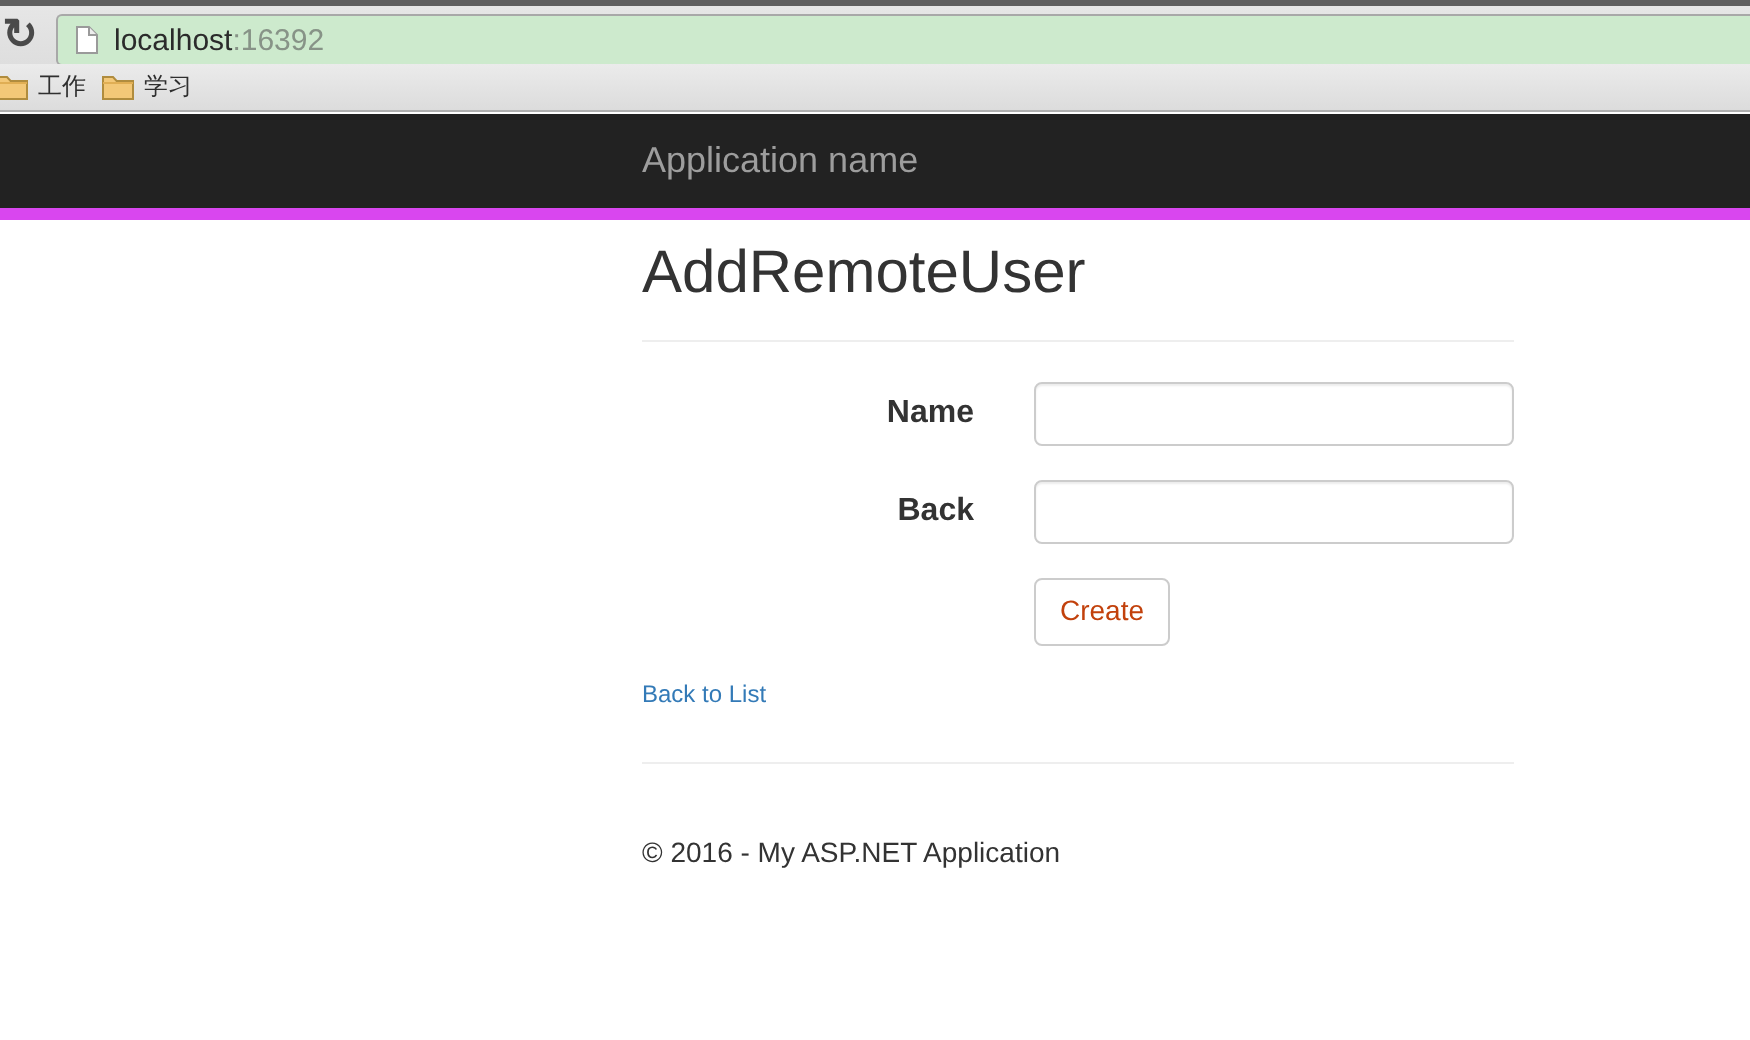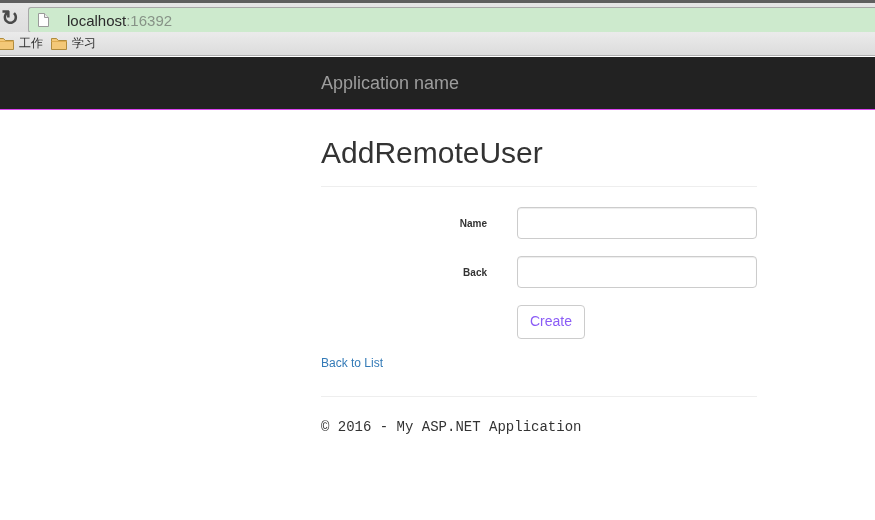--- a/index.html
+++ b/index.html
@@ -28,82 +28,82 @@
   }
   .address-bar {
     position: absolute; left: 28px; top: 4px; right: 0; height: 26px;
     background: #cdeacd;
     border: 1px solid #a8a8a8; border-right: none;
     border-radius: 3px 0 0 3px;
     display: flex; align-items: center;
     padding-left: 8px;
   }
   .address-bar svg { flex: 0 0 auto; }
-  .url-text { margin-left: 17px; font-size: 15px; color: #2b2b2b; white-space: nowrap; }
+  .url-text { margin-left: 7px; font-size: 15px; color: #2b2b2b; white-space: nowrap; }
   .url-port { color: #879387; }
 
   .bookmarks-bar {
     position: absolute; top: 32px; left: 0; width: 875px; height: 24px;
     background: linear-gradient(#ebebeb, #dcdcdc);
     border-bottom: 1px solid #b0b0b0;
     display: flex; align-items: center;
   }
   .bookmark-item {
     display: flex; align-items: center; gap: 5px;
     padding: 0 6px 0 2px; height: 20px; cursor: pointer;
     font-size: 12px; color: #2f2f2f;
   }
   .bookmark-item:first-child { margin-left: -4px; }
 
   
   .navbar {
     position: absolute; top: 57px; left: 0; width: 875px; height: 53px;
-    background: #222222; border-bottom: 1px solid #d946ef;
+    background: #222222; border-bottom: 6px solid #d946ef;
     display: flex; align-items: center;
   }
   .navbar-brand {
     margin-left: 321px; color: #9d9d9d; font-size: 18px;
     text-decoration: none; cursor: pointer;
   }
 
   
   .main {
-    position: absolute; top: 116px; left: 0; width: 757px;
+    position: absolute; top: 100px; left: 0; width: 757px;
     padding-left: 321px; color: #333333;
   }
   h2.page-title { font-size: 30px; font-weight: 500; margin-top: 20px; line-height: 33px; }
   h4.page-subtitle { font-size: 18px; font-weight: 500; margin-top: 10px; line-height: 20px; }
   hr { border: none; border-top: 1px solid #eeeeee; }
   .hr-top { margin: 17px 0 20px 0; }
   .form-row { display: flex; align-items: center; margin-bottom: 17px; }
   .form-label {
     flex: 0 0 196px; padding-right: 30px; text-align: right;
-    font-size: 10px; font-weight: bold; color: #333;
+    font-size: 16px; font-weight: bold; color: #333;
   }
   .form-input {
     width: 280px; height: 32px; padding: 6px 12px;
     font-size: 14px; font-family: "Liberation Sans", sans-serif;
     color: #555; background: #fff;
     border: 1px solid #cccccc; border-radius: 4px;
     box-shadow: inset 0 1px 1px rgba(0,0,0,0.075);
     outline: none;
   }
   .btn-row { margin-left: 196px; margin-bottom: 0; }
   .btn-default {
     font-size: 14px; font-family: "Liberation Sans", sans-serif;
-    color: #8b5cf6; background: #ffffff;
+    color: #c2410c; background: #ffffff;
     border: 1px solid #cccccc; border-radius: 4px;
     padding: 6px 12px; line-height: 1.42; cursor: pointer;
   }
   .back-link {
     display: inline-block; margin-top: 17px;
     color: #337ab7; font-size: 12px; text-decoration: none; cursor: pointer;
   }
   .hr-footer { margin: 25px 0 0 0; }
-  .footer-text { margin-top: 22px; font-size: 14px; color: #333; font-family: Liberation Mono, monospace; }
+  .footer-text { margin-top: 36px; font-size: 14px; color: #333; }
 </style>
 </head>
 <body>
 
 <div class="top-strip"></div>
 
 <div class="toolbar">
   <div class="reload-btn">↻</div>
   <div class="address-bar">
     <svg width="13" height="16" viewBox="0 0 13 16">

